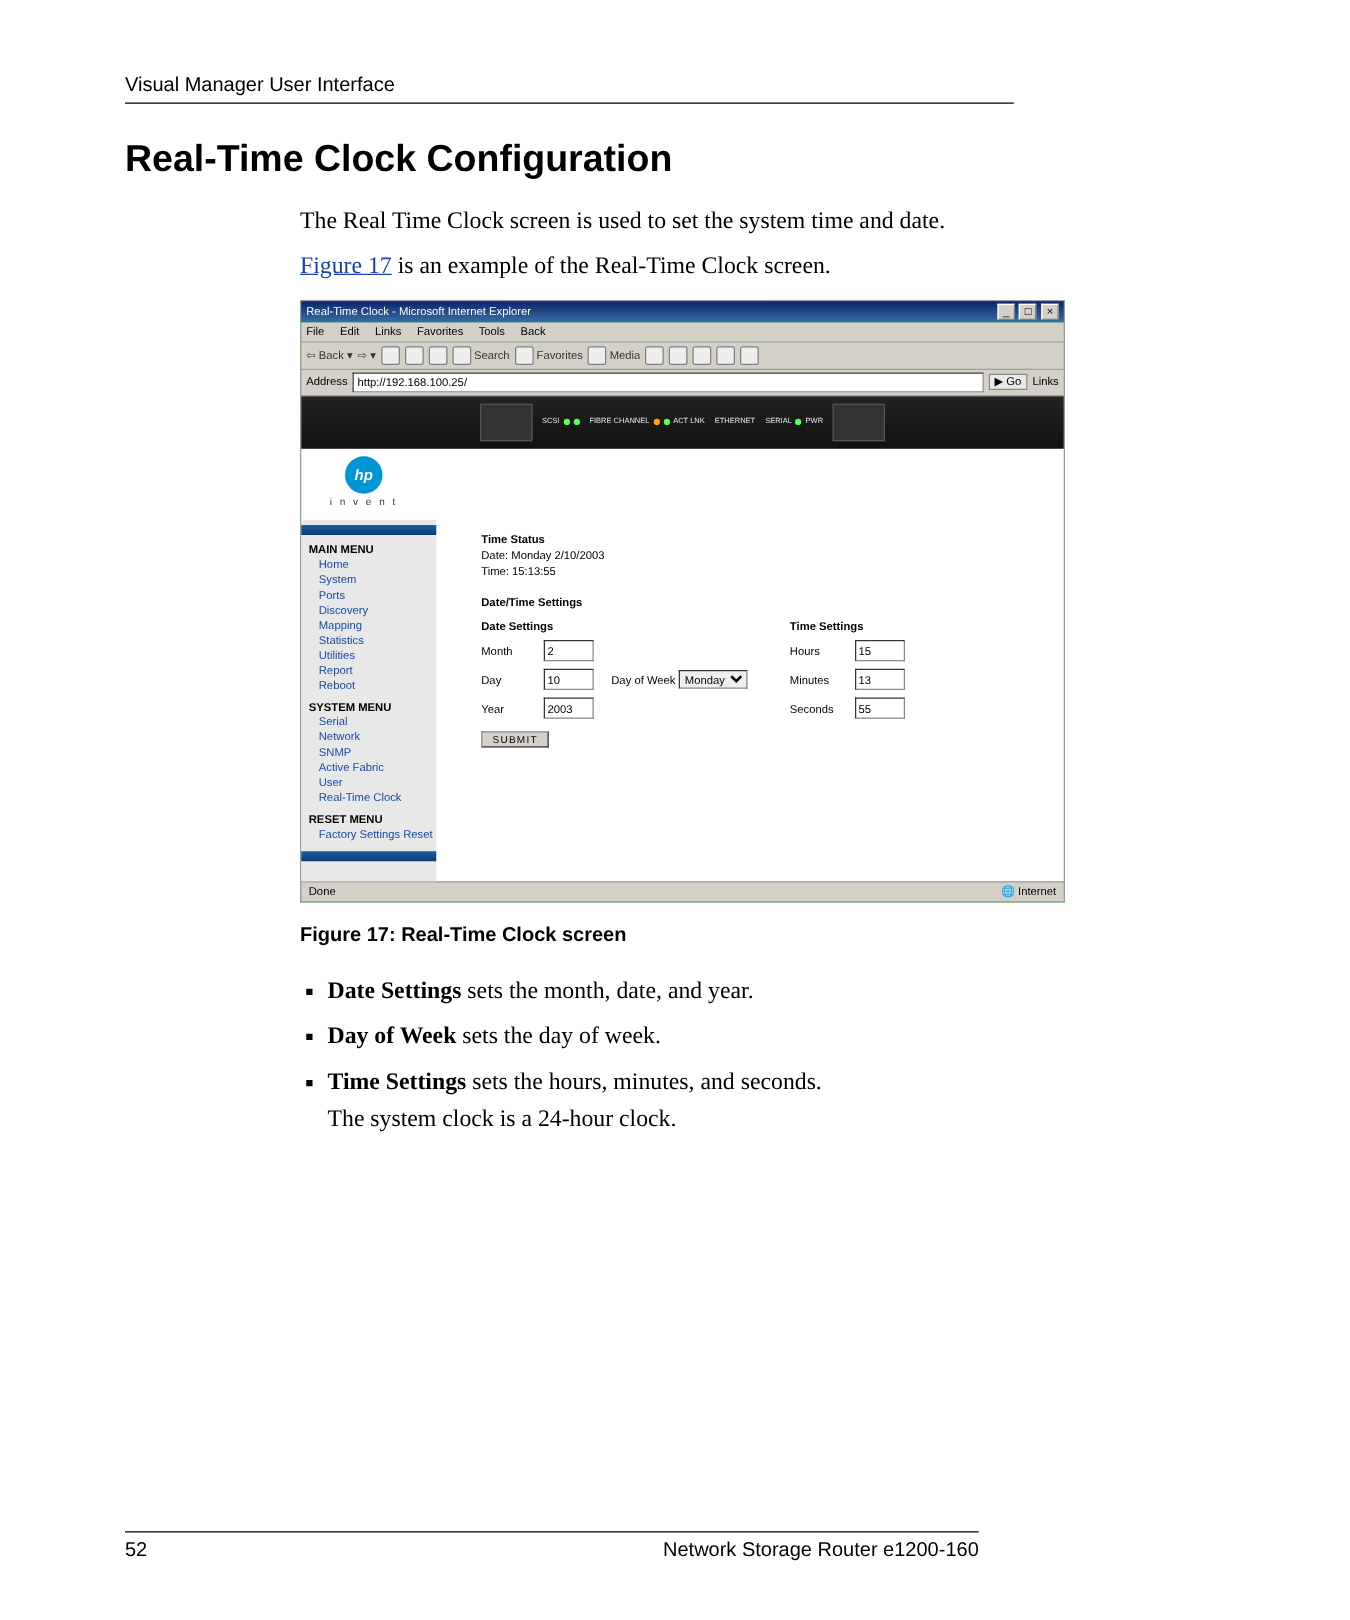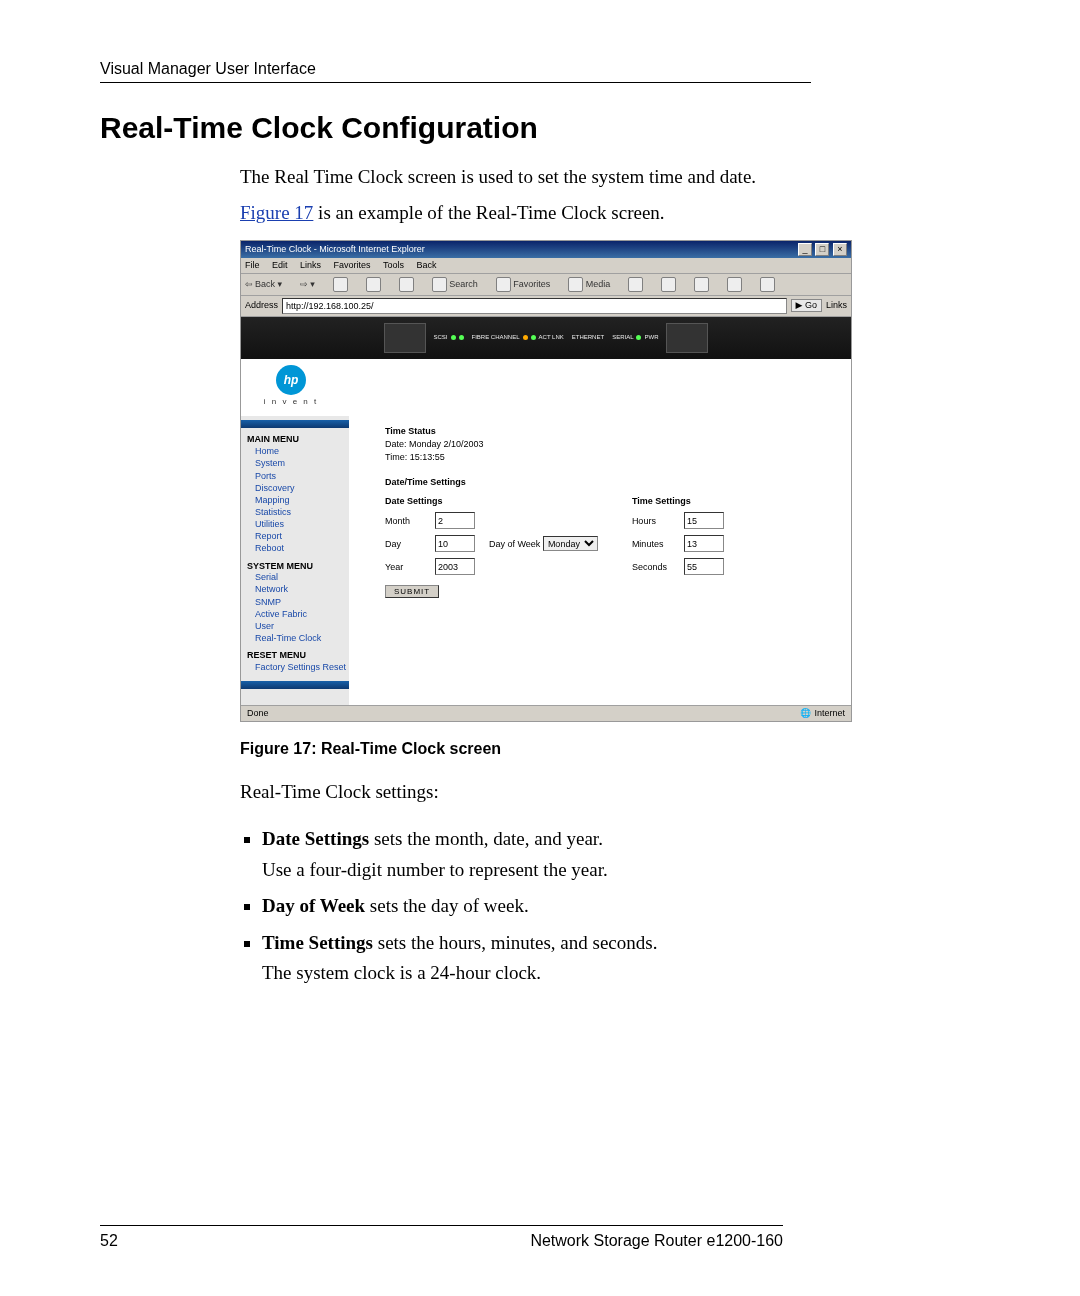--- a/index.html
+++ b/index.html
@@ -79,21 +79,21 @@
     padding: 2px 4px;
     border-bottom: 1px solid #a0a0a0;
   }
   .menubar span { margin-right: 10px; }
   .toolbar {
     background: #d4d0c8;
     padding: 3px 4px;
     border-bottom: 1px solid #a0a0a0;
     display: flex;
     align-items: center;
-    gap: 18px;
+    gap: 4px;
   }
   .tbtn {
     display: inline-block;
     font-size: 9px;
     color: #333;
   }
   .ticon {
     display: inline-block;
     width: 13px; height: 13px;
     border: 1px solid #808080;
@@ -419,25 +419,23 @@
       </div>
 
       <div class="statusbar">
         <span>Done</span>
         <span>🌐 <span>Internet</span></span>
       </div>
     </div>
 
     <div class="caption">Figure 17:  Real-Time Clock screen</div>
 
-    <p>Real-Time Clock settings:</p>
     <ul class="sq">
       <li>
         <span class="b">Date Settings</span><span> sets the month, date, and year.</span><br>
-        <span>Use a four-digit number to represent the year.</span>
       </li>
       <li>
         <span class="b">Day of Week</span><span> sets the day of week.</span>
       </li>
       <li>
         <span class="b">Time Settings</span><span> sets the hours, minutes, and seconds.</span><br>
         <span>The system clock is a 24-hour clock.</span>
       </li>
     </ul>
   </div>

